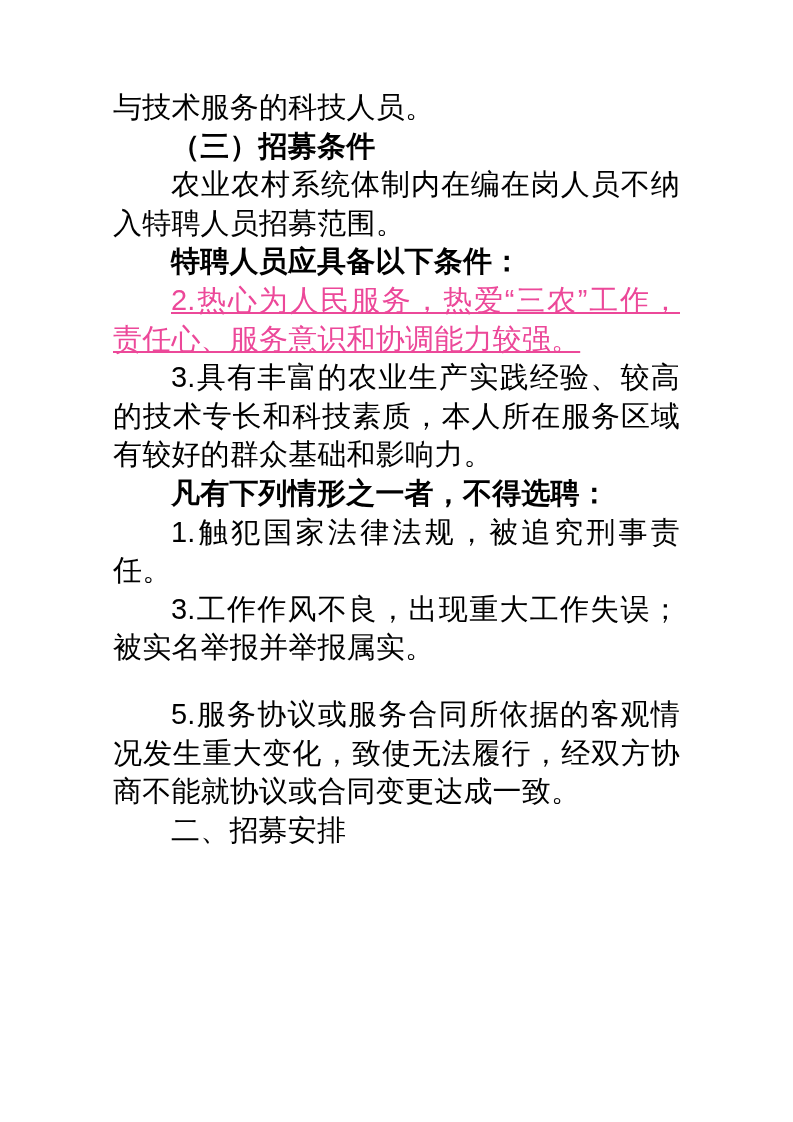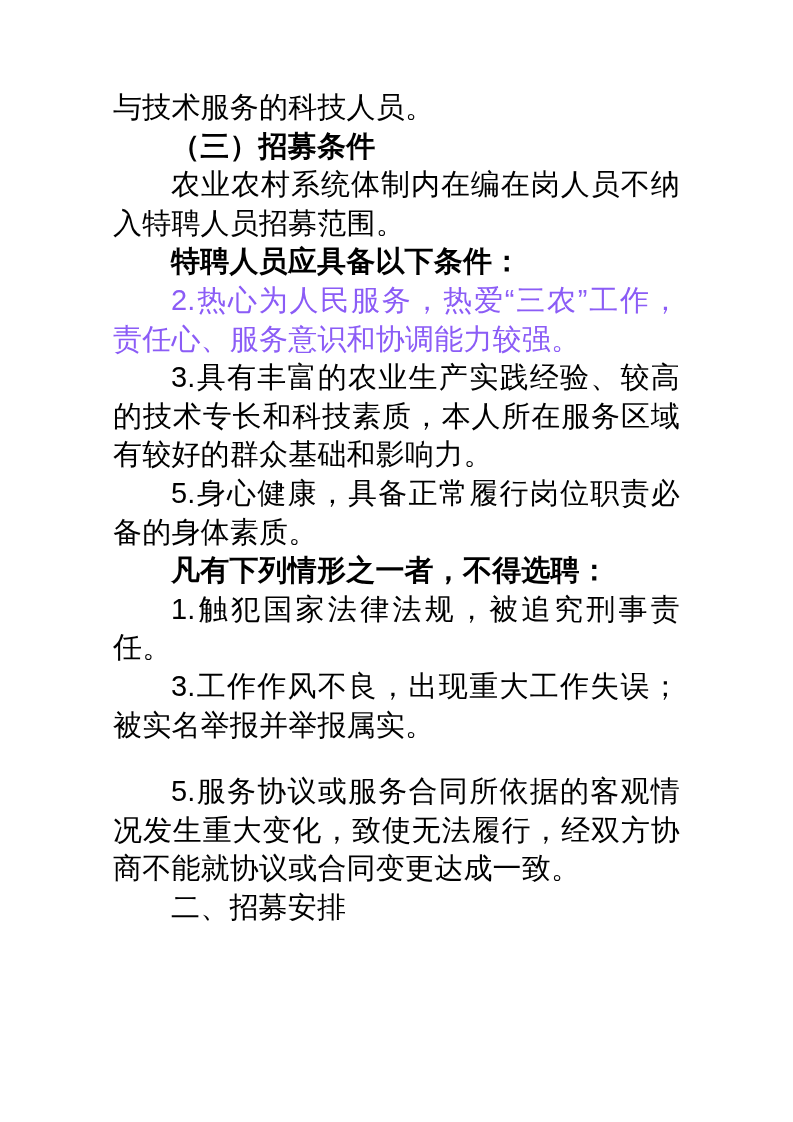--- a/index.html
+++ b/index.html
@@ -37,22 +37,21 @@
 </style>
 </head>
 <body>
 
 <div class="page" style="background: rgb(255, 255, 255);">
   <div class="doc-body" id="doc-body">
       <p style="color: rgb(0, 0, 0);">与技术服务的科技人员。</p>
       <p class="indent bold" style="color: rgb(0, 0, 0);">（三）招募条件</p>
       <p class="indent" style="color: rgb(0, 0, 0);">农业农村系统体制内在编在岗人员不纳入特聘人员招募范围。</p>
       <p class="indent bold" style="color: rgb(0, 0, 0);">特聘人员应具备以下条件：</p>
-      <p class="indent" style="color: #8b5cf6;">2.热心为人民服务，热爱“三农”工作，责任心、服务意识和协调能力较强。</p>
+      <p class="indent" style="color: #ec4899; text-decoration: underline;">2.热心为人民服务，热爱“三农”工作，责任心、服务意识和协调能力较强。</p>
       <p class="indent" style="color: rgb(0, 0, 0);">3.具有丰富的农业生产实践经验、较高的技术专长和科技素质，本人所在服务区域有较好的群众基础和影响力。</p>
-      <p class="indent" style="color: rgb(0, 0, 0);">5.身心健康，具备正常履行岗位职责必备的身体素质。</p>
       <p class="indent bold" style="color: rgb(0, 0, 0);">凡有下列情形之一者，不得选聘：</p>
       <p class="indent" style="color: rgb(0, 0, 0);">1.触犯国家法律法规，被追究刑事责任。</p>
       <p class="indent" style="color: rgb(0, 0, 0);">3.工作作风不良，出现重大工作失误；被实名举报并举报属实。</p>
       <p class="indent" style="color: rgb(0, 0, 0); margin-top: 28px;">5.服务协议或服务合同所依据的客观情况发生重大变化，致使无法履行，经双方协商不能就协议或合同变更达成一致。</p>
       <p class="indent" style="color: rgb(0, 0, 0);">二、招募安排</p>
     </div>
 </div>
 
 </body></html>

